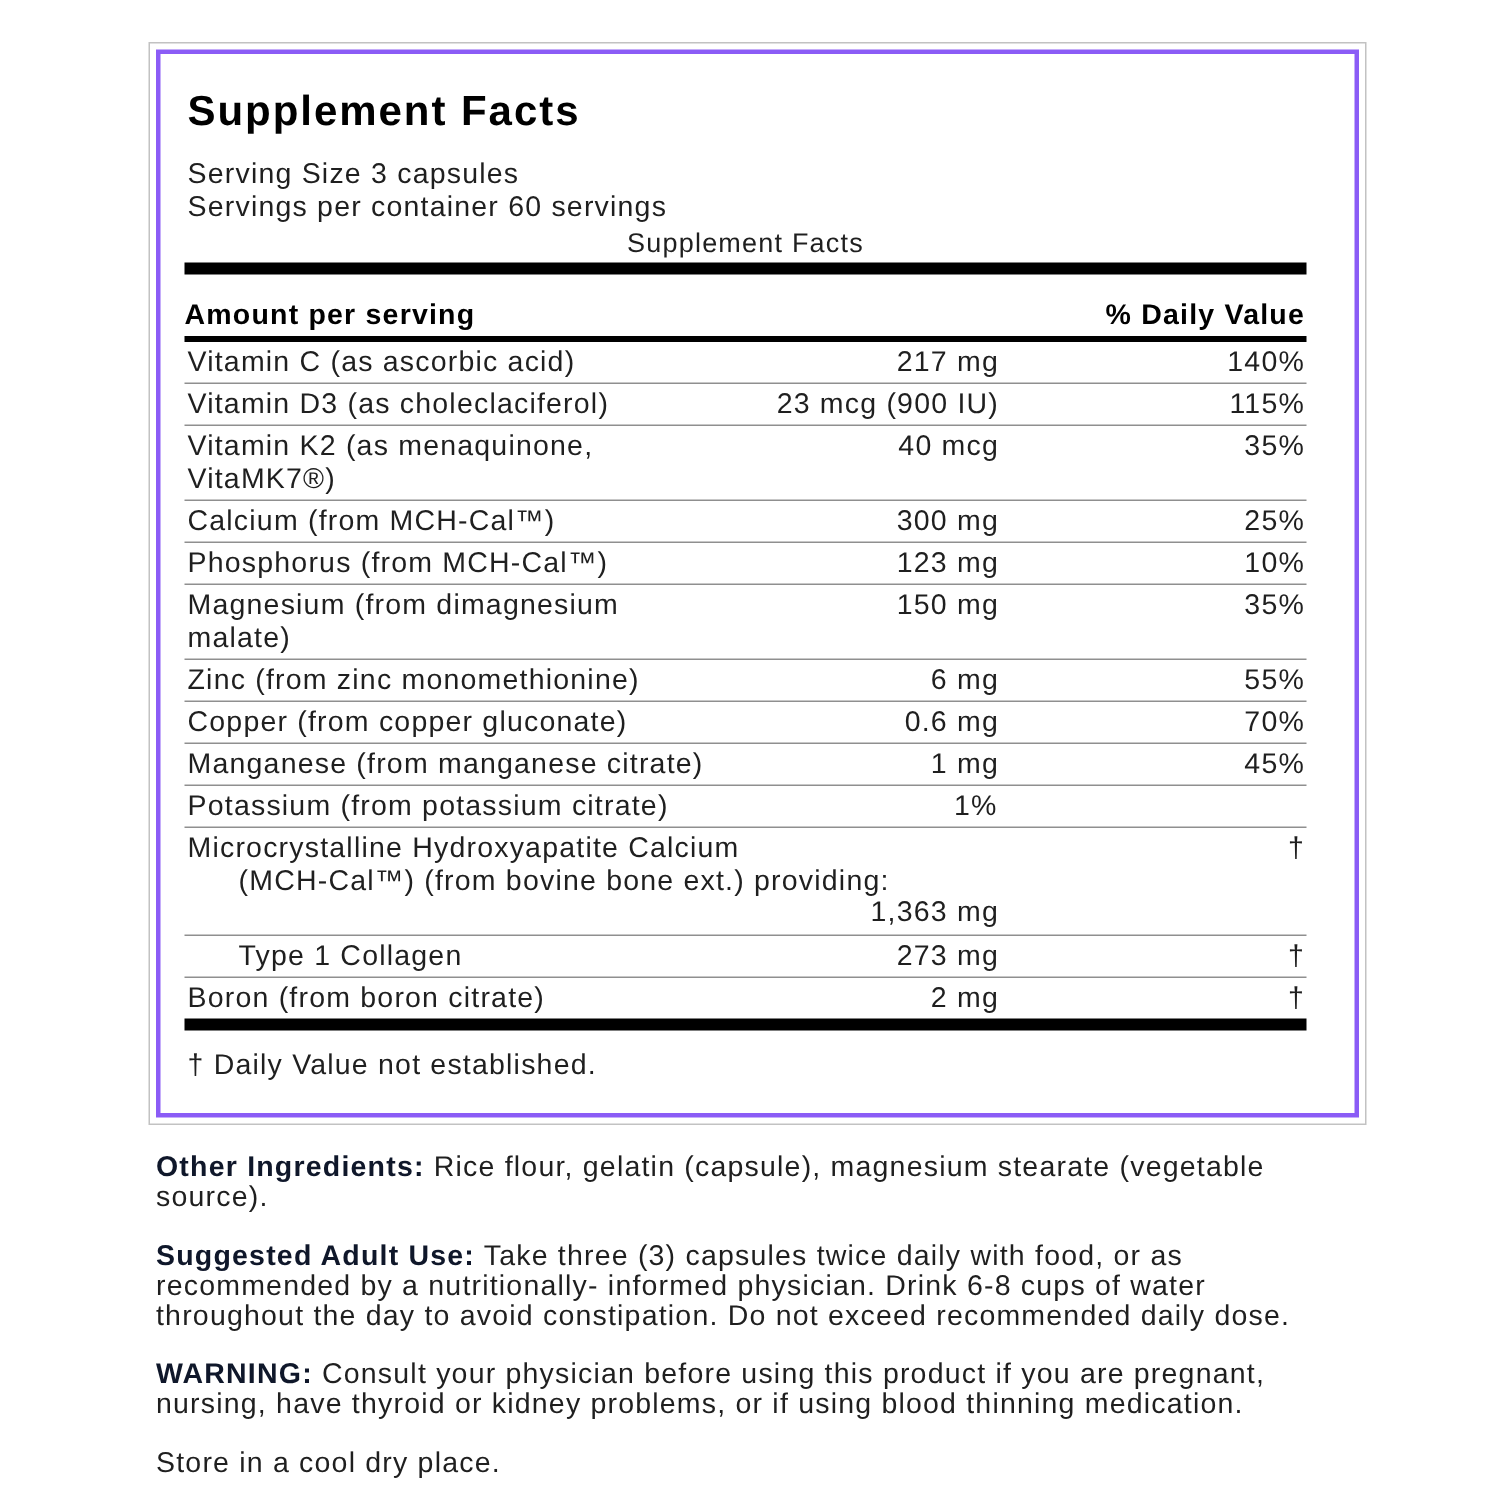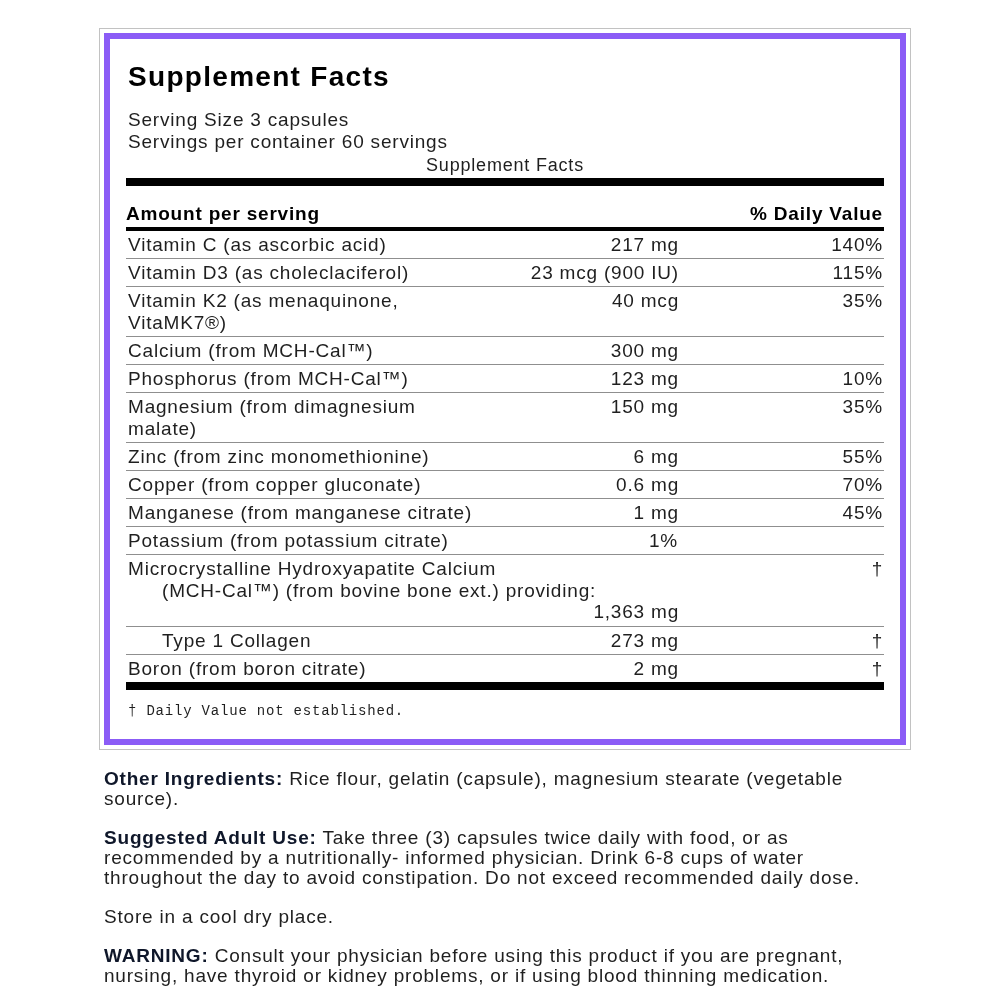--- a/index.html
+++ b/index.html
@@ -7,25 +7,25 @@
   body {
     font-family:"Liberation Sans", sans-serif;
     color:#1f1f1f;
     position:relative;
     letter-spacing:0.8px;
   }
   .sheet { position:absolute; left:104px; top:33px; width:802px; }
 
   
   .panel {
-    border:6px solid #8b5cf6;
+    border:3px solid #8b5cf6;
     outline:1px solid #c2c2c2;
     outline-offset:4px;
     background:#fff;
-    padding:20px 16px 0 16px;
+    padding:20px 32px 0 16px;
   }
   .panel-title {
     font-size:28px;
     font-weight:bold;
     color:#000;
     letter-spacing:1.3px;
     margin:2px 0 16px 2px;
   }
   .serving-line {
     font-size:19px;
@@ -64,23 +64,22 @@
   .cell-dv { text-align:right; padding-right:1px; }
   .mch-block {
     border-top:1px solid #8f8f8f;
     font-size:19px;
     padding:3px 0 4px 0;
   }
   .mch-line1 { display:grid; grid-template-columns:1fr 205px; align-items:baseline; }
   .mch-line2 { padding-left:36px; line-height:21px; }
   .mch-amount { margin-right:205px; text-align:right; line-height:21px; }
   .footnote {
-    font-size:14px;
+    font-size:19px;
     padding:13px 0 20px 2px;
-    font-family:Liberation Mono, monospace;
   }
 
   
   .details { margin-top:24px; width:800px; }
   .details p {
     font-size:19px;
     line-height:20px;
     margin:0 0 19px 0;
   }
   .details b { color:#0f172a; }
@@ -129,20 +128,21 @@
 
       <div class="frow">
         <div class="cell-name">Vitamin K2 (as menaquinone, VitaMK7®)</div>
         <div class="cell-amount">40 mcg</div>
         <div class="cell-dv">35%</div>
       </div>
 
       <div class="frow">
         <div class="cell-name">Calcium (from MCH-Cal™)</div>
         <div class="cell-amount">300 mg</div>
+        <div class="cell-dv">25%</div>
       </div>
 
       <div class="frow">
         <div class="cell-name">Phosphorus (from MCH-Cal™)</div>
         <div class="cell-amount">123 mg</div>
         <div class="cell-dv">10%</div>
       </div>
 
       <div class="frow">
         <div class="cell-name">Magnesium (from dimagnesium malate)</div>
@@ -199,23 +199,23 @@
     <div class="bar-thick"></div>
 
     <div class="footnote">† Daily Value not established.</div>
   </div>
 
   <div class="details">
     <p><b>Other Ingredients:</b> <span>Rice flour, gelatin (capsule), magnesium stearate (vegetable source).</span></p>
 
     <p><b>Suggested Adult Use:</b> <span>Take three (3) capsules twice daily with food, or as recommended by a nutritionally- informed physician. Drink 6-8 cups of water throughout the day to avoid constipation. Do not exceed recommended daily dose.</span></p>
 
+    <p><b>WARNING:</b> <span>Consult your physician before using this product if you are pregnant, nursing, have thyroid or kidney problems, or if using blood thinning medication.</span></p>
+
     <p>Store in a cool dry place.</p>
-
-    <p><b>WARNING:</b> <span>Consult your physician before using this product if you are pregnant, nursing, have thyroid or kidney problems, or if using blood thinning medication.</span></p>
 
     <ul class="badge-list">
       <li>Non-GMO</li>
       <li>Gluten Free</li>
     </ul>
 
   </div>
 
 </div>
 

